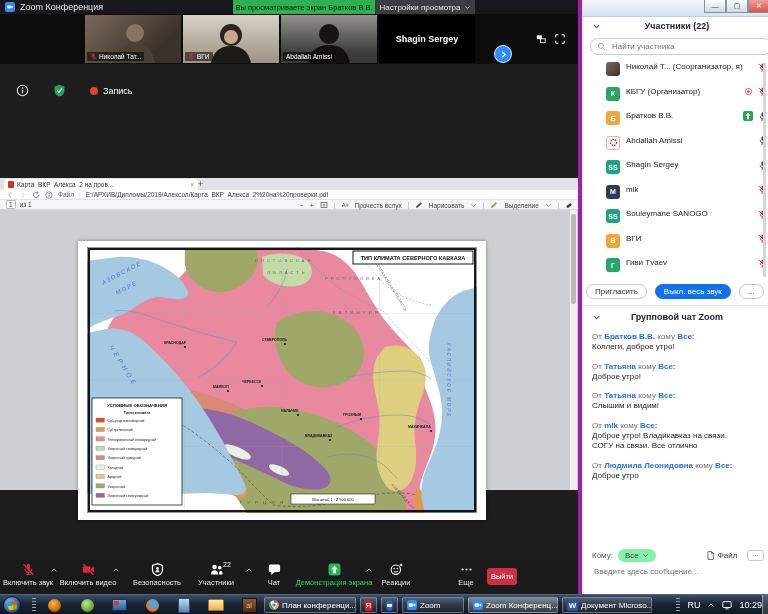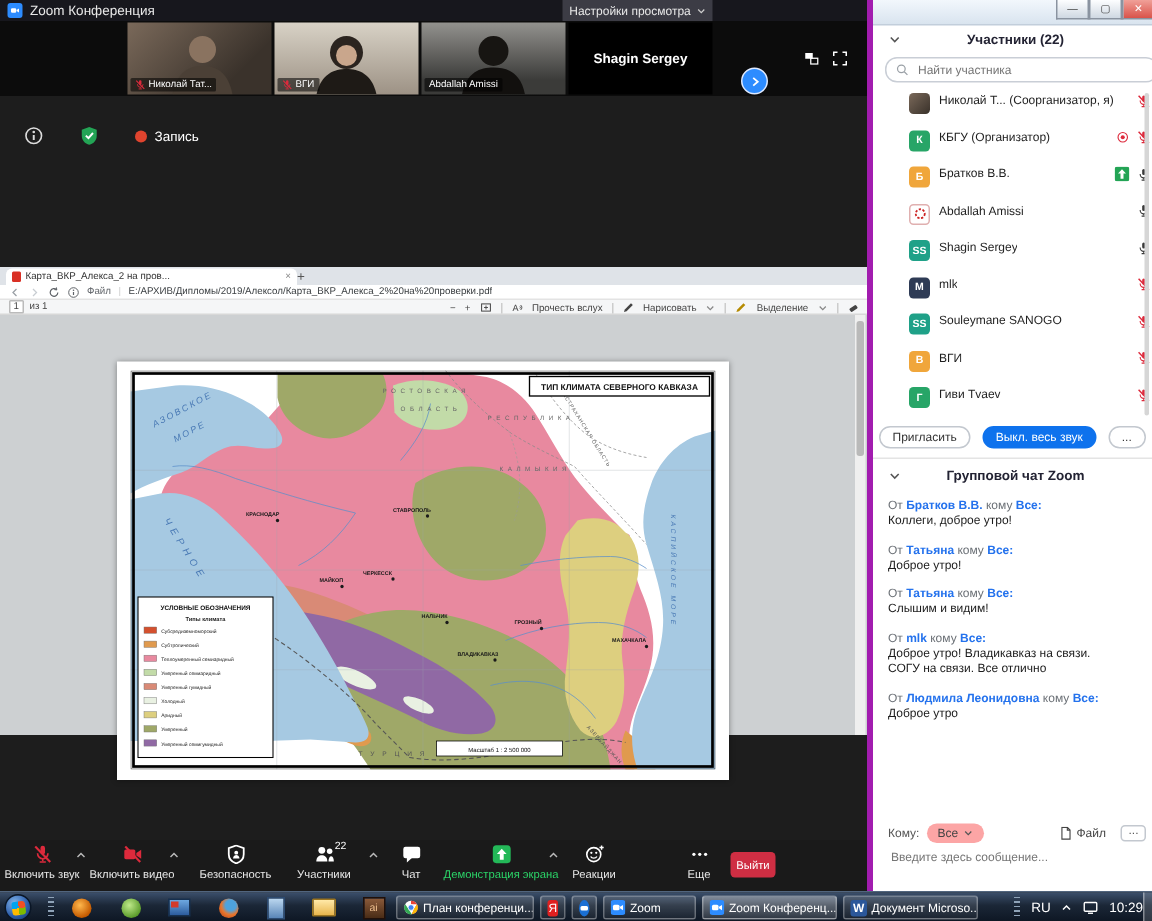--- a/index.html
+++ b/index.html
@@ -80,21 +80,21 @@
   #pbuttons{position:absolute;left:0;top:281px;width:190px;height:20px;display:flex;align-items:center;gap:8px;padding-left:4px;box-sizing:border-box;}
   .pbtn{font-size:8px;border:1px solid #c3c8cf;border-radius:9px;background:#fff;color:#333;padding:2px 8px;cursor:pointer;white-space:nowrap;}
   .pbtn.blue{background:#0e72ed;border-color:#0e72ed;color:#fff;}
   #pdivider{position:absolute;left:0;top:305px;width:190px;height:1px;background:#e4e4e4;}
   #chatmsgs{position:absolute;left:10px;top:331px;width:172px;}
   .msg{margin-bottom:8px;}
   .msghead{font-size:8px;color:#6b7076;line-height:11px;white-space:nowrap;overflow:hidden;}
   .msghead .nm{color:#2472ed;font-weight:bold;}
   .msgbody{font-size:8px;color:#1c1c1c;line-height:10.5px;max-width:152px;}
   #chatfoot{position:absolute;left:0;top:545px;width:190px;height:20px;display:flex;align-items:center;font-size:8px;color:#444;}
-  .topill{background:#fca5a5;border-radius:8px;padding:2px 7px;margin-left:5px;display:flex;align-items:center;gap:3px;cursor:pointer;}
+  .topill{background:#86efac;border-radius:8px;padding:2px 7px;margin-left:5px;display:flex;align-items:center;gap:3px;cursor:pointer;}
   #chatinput{position:absolute;left:10px;top:566px;width:170px;border:none;outline:none;font-size:8px;color:#333;
     font-family:"Liberation Sans",sans-serif;}
   .pscroll{position:absolute;right:2px;width:3px;background:#d6d6d6;border-radius:2px;}
 
   
   #toolbar{left:0;top:560px;width:578px;height:34px;background:#1a1a1a;}
   .titem{position:absolute;width:76px;top:3px;display:flex;flex-direction:column;align-items:center;cursor:pointer;color:#fff;}
   .titem .lab{font-size:7.5px;color:#e8e8e8;margin-top:2px;white-space:nowrap;}
   .titem.green .lab{color:#2bd468;}
   .tchev{position:absolute;top:6px;color:#bbb;cursor:pointer;}
@@ -271,20 +271,21 @@
 <div id="screen">
 
   <div id="titlebar" class="abs">
     <span class="zoomicon">
         <svg class="i8">
           <use href="#s-camapp"></use>
         </svg>
       </span>
     <span class="appname">Zoom Конференция</span>
   </div>
+  <div id="banner" class="abs">Вы просматриваете экран Братков В.В.</div>
   <div id="viewset" class="abs">
     <span>Настройки просмотра</span>
     <svg class="i7" style="color:#ccc">
         <use href="#s-chevdown"></use>
       </svg>
   </div>
 
   <div id="videostrip" class="abs">
     <div class="vtile" style="left:85px;background:linear-gradient(135deg,#7a695a,#3a322b 75%);">
       <svg class="sil" viewBox="0 0 96 48">

